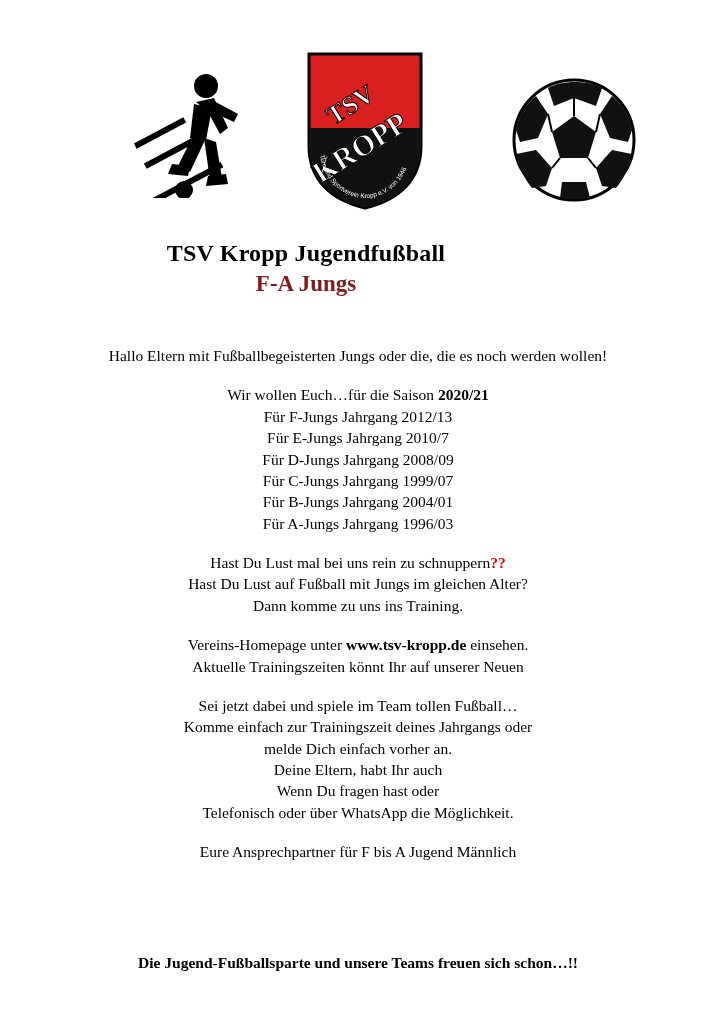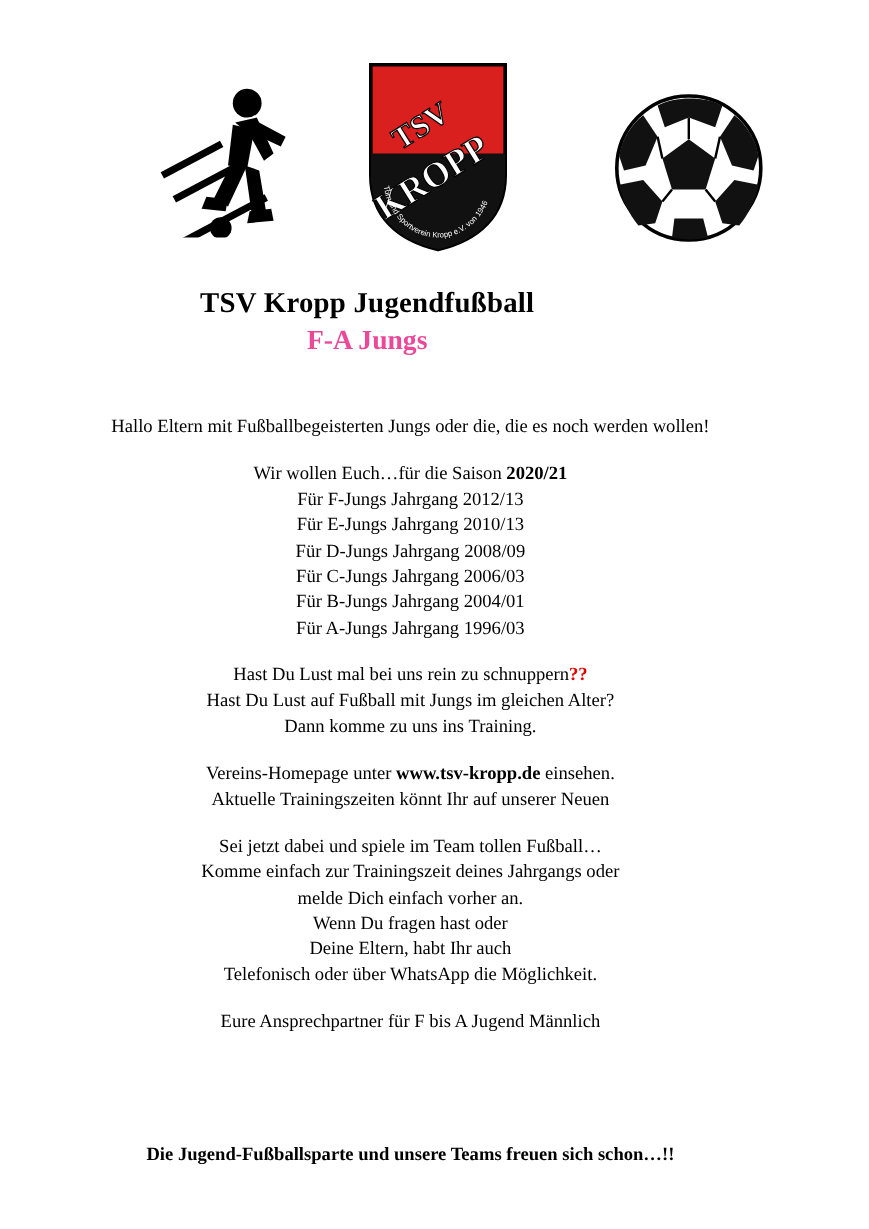--- a/index.html
+++ b/index.html
@@ -67,30 +67,30 @@
   }
   .title-main {
     font-size: 24px;
     font-weight: bold;
     letter-spacing: 0.2px;
     line-height: 1.25;
   }
   .title-sub {
     font-size: 23px;
     font-weight: bold;
-    color: #ec4899;
+    color: #7f1d1d;
     line-height: 1.25;
     margin-top: 2px;
   }
 
   
   .body {
     position: absolute;
     top: 345px;
-    left: 0;
+    left: 16px;
     width: 684px;
     text-align: center;
     font-size: 15.5px;
     line-height: 1.38;
   }
   .para {
     margin: 0 0 0 0;
   }
   .spacer-sm { height: 14px; }
   .spacer-md { height: 18px; }
@@ -208,23 +208,23 @@
 
     <div class="para intro">Hallo Eltern mit Fußballbegeisterten Jungs oder die, die es noch werden wollen!</div>
 
     <div class="spacer-md"></div>
 
     <div class="para">
       <span>Wir wollen Euch…für die Saison </span><span class="b">2020/21</span>
     </div>
 
     <div class="para list-line">Für F-Jungs Jahrgang 2012/13</div>
-    <div class="para list-line">Für E-Jungs Jahrgang 2010/13</div>
+    <div class="para list-line">Für E-Jungs Jahrgang 2010/7</div>
     <div class="para list-line">Für D-Jungs Jahrgang 2008/09</div>
-    <div class="para list-line">Für C-Jungs Jahrgang 2006/03</div>
+    <div class="para list-line">Für C-Jungs Jahrgang 1999/07</div>
     <div class="para list-line">Für B-Jungs Jahrgang 2004/01</div>
     <div class="para list-line">Für A-Jungs Jahrgang 1996/03</div>
 
     <div class="spacer-md"></div>
 
     <div class="para">
       <span>Hast Du Lust mal bei uns rein zu schnuppern</span><span class="red-b">??</span>
     </div>
     <div class="para">Hast Du Lust auf Fußball mit Jungs im gleichen Alter?</div>
     <div class="para">Dann komme zu uns ins Training.</div>
@@ -234,22 +234,22 @@
     <div class="para">
       <span>Vereins-Homepage unter </span><span class="b">www.tsv-kropp.de</span><span> einsehen.</span>
     </div>
     <div class="para">Aktuelle Trainingszeiten könnt Ihr auf unserer Neuen</div>
 
     <div class="spacer-md"></div>
 
     <div class="para">Sei jetzt dabei und spiele im Team tollen Fußball…</div>
     <div class="para">Komme einfach zur Trainingszeit deines Jahrgangs oder</div>
     <div class="para">melde Dich einfach vorher an.</div>
+    <div class="para">Deine Eltern, habt Ihr auch</div>
     <div class="para">Wenn Du fragen hast oder</div>
-    <div class="para">Deine Eltern, habt Ihr auch</div>
     <div class="para">Telefonisch oder über WhatsApp die Möglichkeit.</div>
 
     <div class="spacer-md"></div>
 
     <div class="para">Eure Ansprechpartner für F bis A Jugend Männlich</div>
 
     <div class="spacer-md"></div>
 
 
     <div class="spacer-md"></div>

